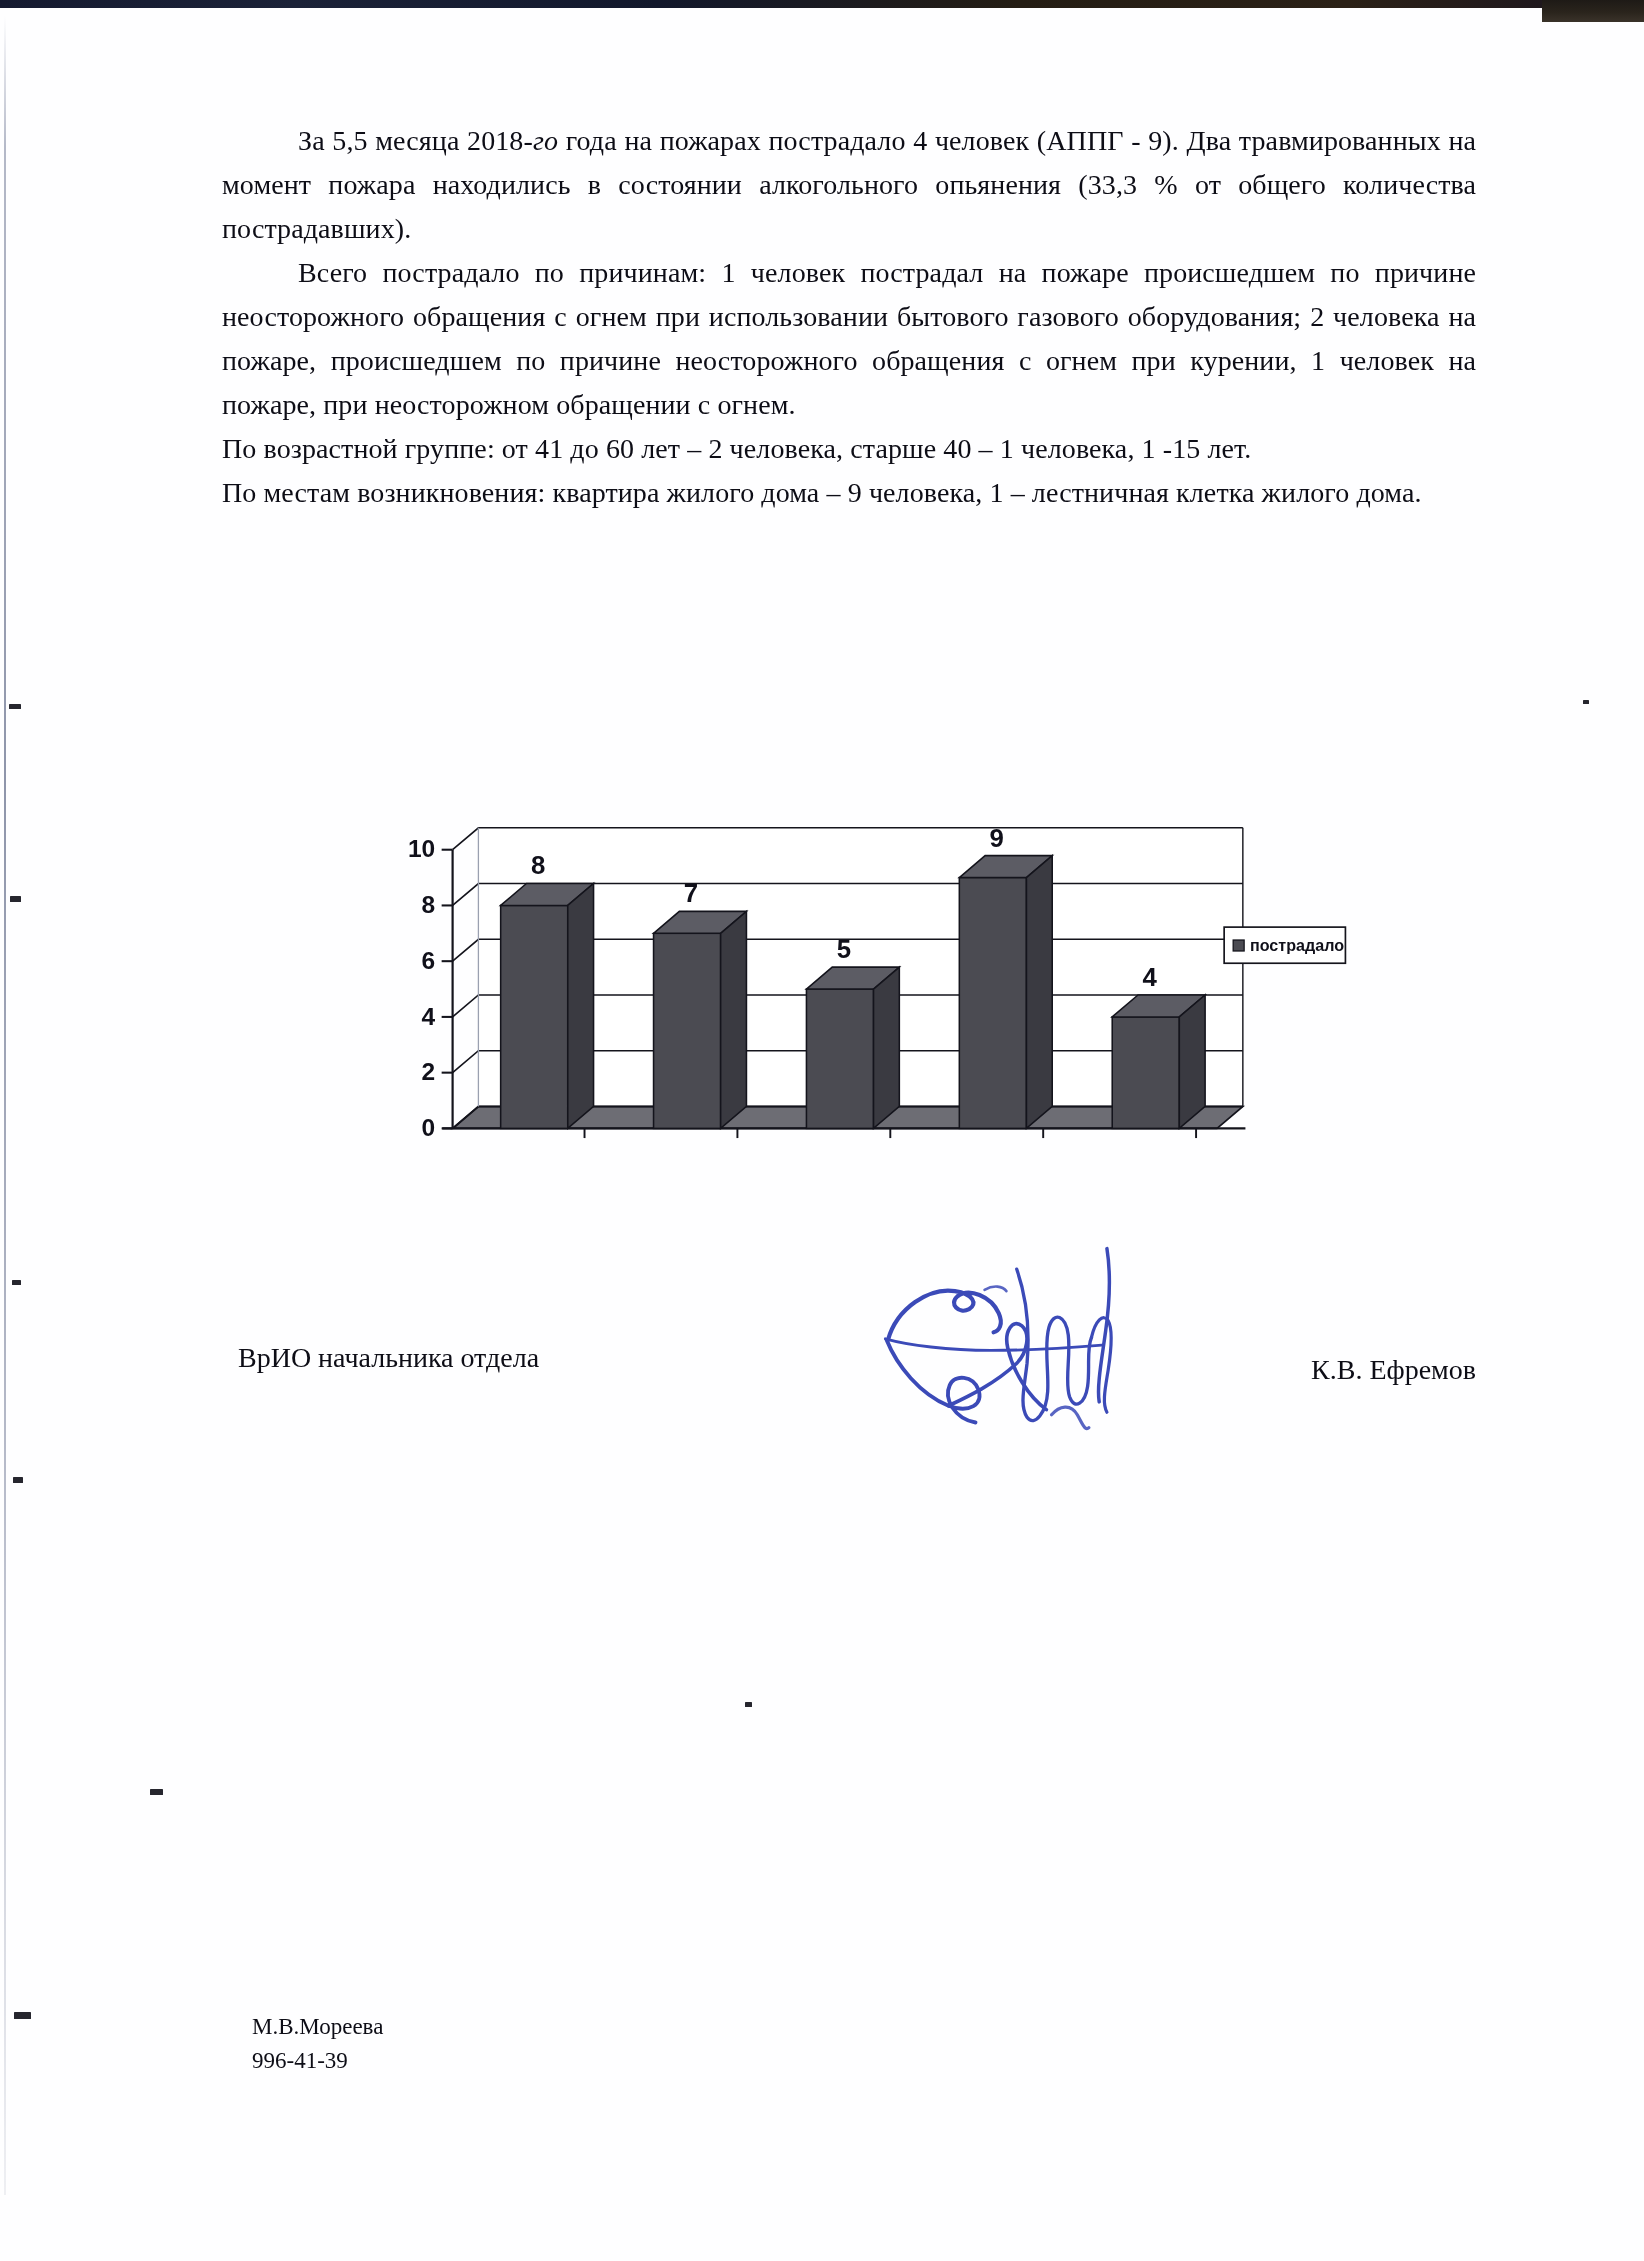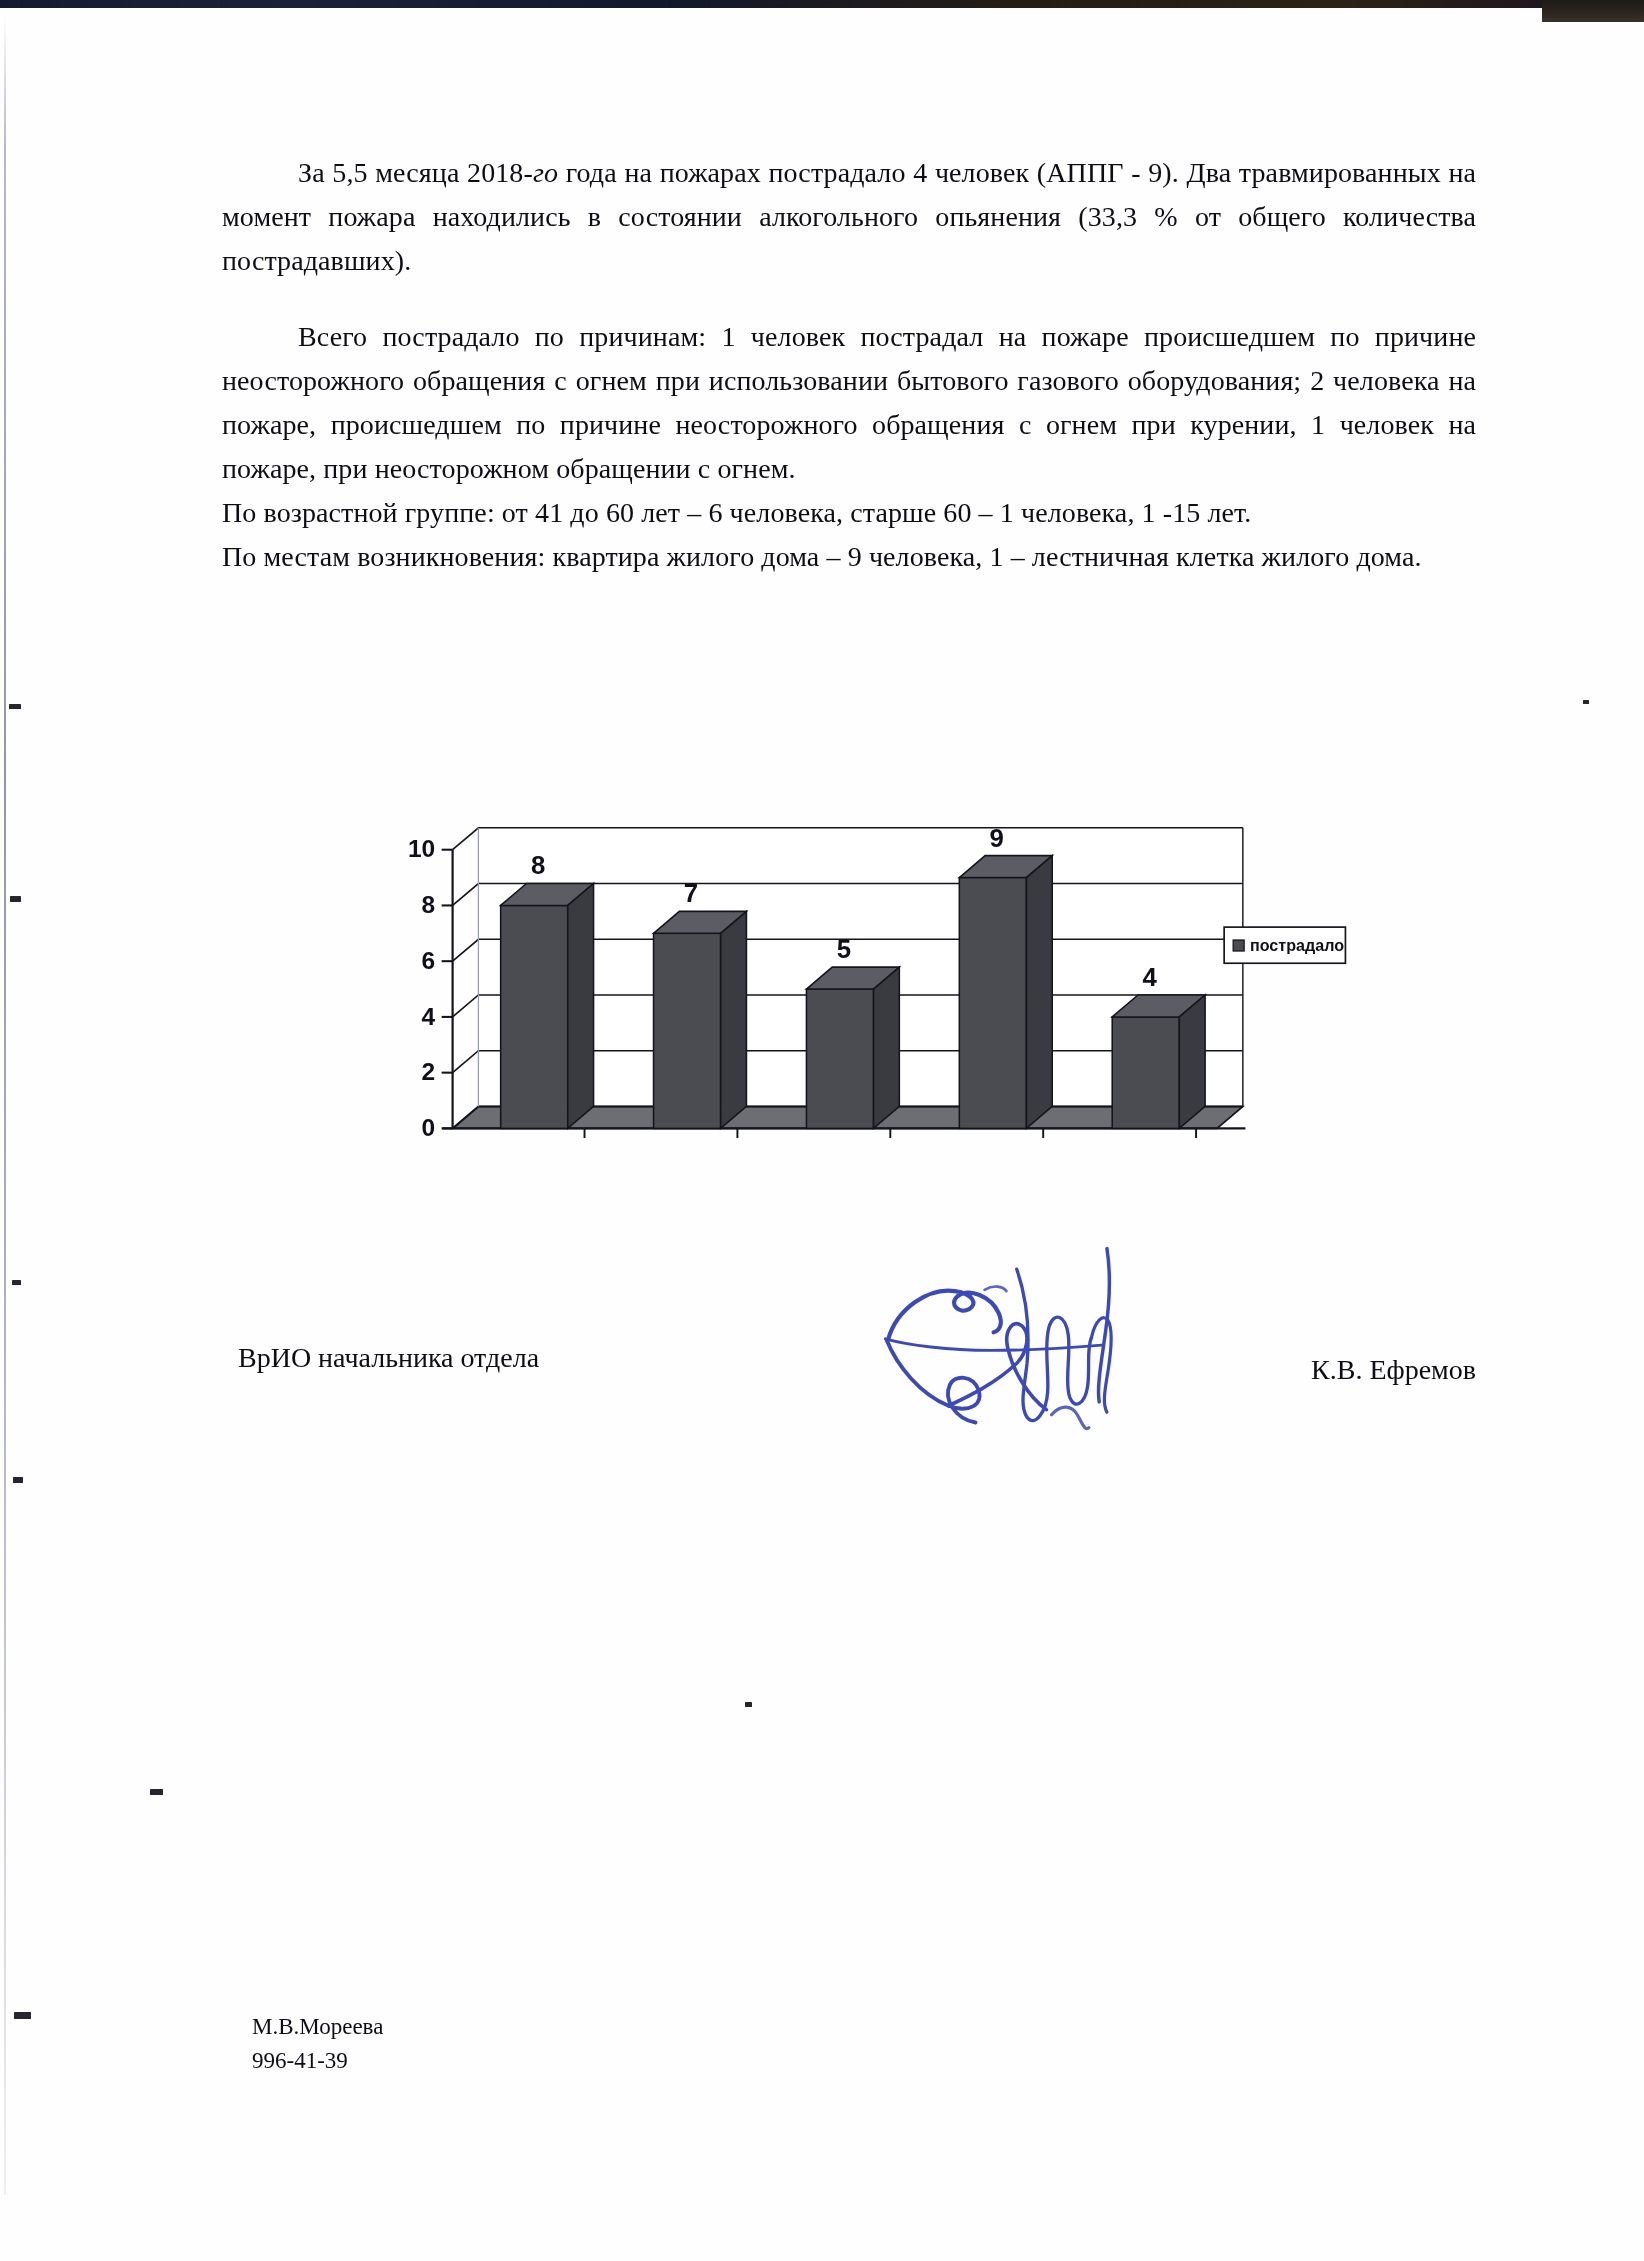--- a/index.html
+++ b/index.html
@@ -59,21 +59,21 @@
     width: 1254px;
   }
   .para {
     font-size: 28px;
     line-height: 44px;
     text-align: justify;
     text-justify: inter-word;
     margin: 0;
     letter-spacing: 0.1px;
   }
-  .para.indent { text-indent: 76px; margin-top: 32px; }
+  .para.indent { text-indent: 76px; }
   .ital { font-style: italic; }
 
   
   #chart-area {
     position: absolute;
     left: 361px;
     top: 811px;
     width: 987px;
     height: 329px;
   }
@@ -134,21 +134,21 @@
   <div class="speck" style="left:11.6px; top:1280px; width:9px; height:5.2px;"></div>
   <div class="speck" style="left:13px; top:1477px; width:10.3px; height:5.8px;"></div>
   <div class="speck" style="left:14px; top:2012px; width:17px; height:7px;"></div>
   <div class="speck" style="left:150px; top:1789px; width:13px; height:6.4px;"></div>
   <div class="speck" style="left:1583px; top:700px; width:6.4px; height:3.9px;"></div>
   <div class="speck" style="left:745px; top:1702px; width:7px; height:4.5px;"></div>
 
   <div class="doc-body">
     <p class="para indent" id="para-1"><span>За 5,5 месяца 2018-</span><span class="ital">го</span><span> года на пожарах пострадало 4 человек (АППГ - 9). Два травмированных на момент пожара находились в состоянии алкогольного опьянения (33,3 % от общего количества пострадавших).</span></p>
     <p class="para indent">Всего пострадало по причинам: 1 человек пострадал на пожаре происшедшем по причине неосторожного обращения с огнем при использовании бытового газового оборудования; 2 человека на пожаре, происшедшем по причине неосторожного обращения с огнем при курении, 1 человек на пожаре, при неосторожном обращении с огнем.</p>
-    <p class="para">По возрастной группе: от 41 до 60 лет – 6 человека, старше 60 – 1 человека, 1 -15 лет.</p>
+    <p class="para">По возрастной группе: от 41 до 60 лет – 2 человека, старше 40 – 1 человека, 1 -15 лет.</p>
     <p class="para">По местам возникновения: квартира жилого дома – 9 человека, 1 – лестничная клетка жилого дома.</p>
   </div>
 
   <div id="chart-area">
     <svg class="chart-svg" id="chart-svg" width="987" height="329" viewBox="0 0 1530 510">
         <polygon points="182,26 1367,26 1367,458 182,458" fill="#ffffff" stroke="none"></polygon>
         <polygon points="142,492 182,458 1367,458 1327,492" fill="#6d6d74" stroke="#14141c" stroke-width="2.5"></polygon>
         <path d="M 142 492 L 182 458 L 1367 458" fill="none" stroke="#14141c" stroke-width="3"></path>
         <path d="M 142 405.6 L 182 371.6 L 1367 371.6" fill="none" stroke="#14141c" stroke-width="2.6"></path>
         <path d="M 142 319.2 L 182 285.2 L 1367 285.2" fill="none" stroke="#14141c" stroke-width="2.6"></path>

